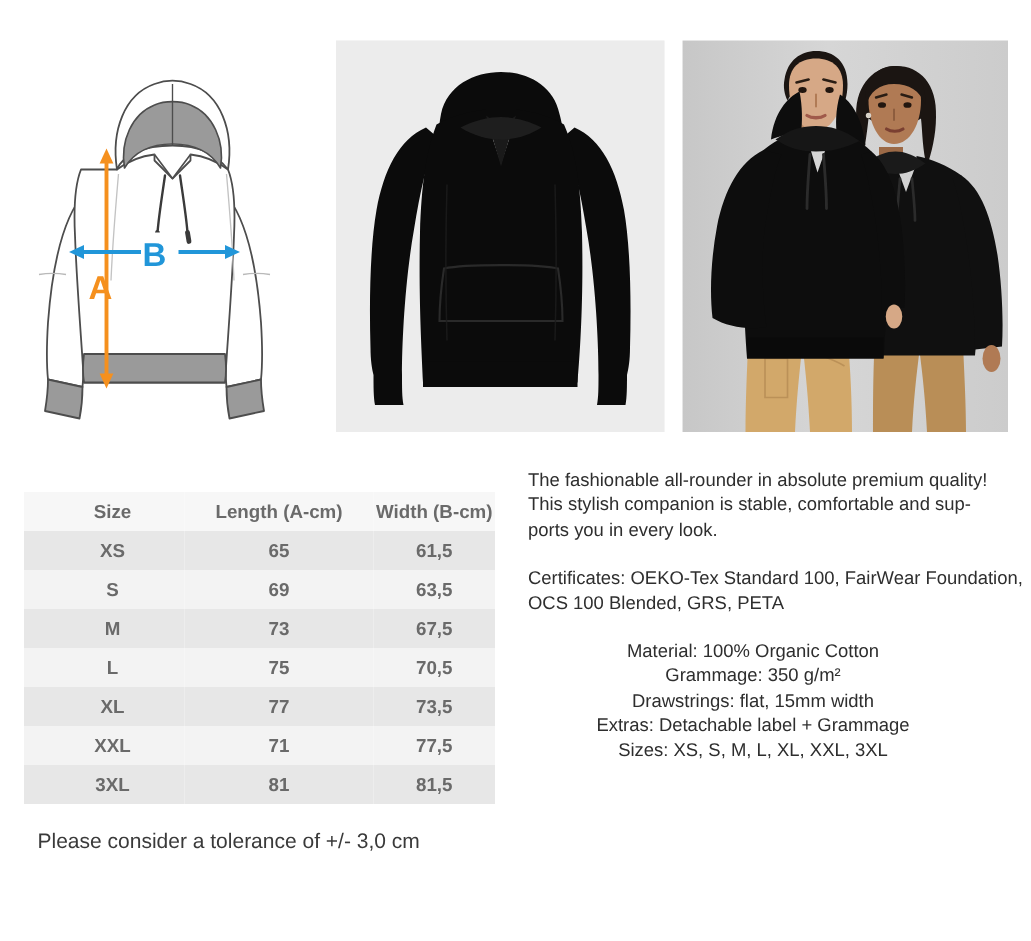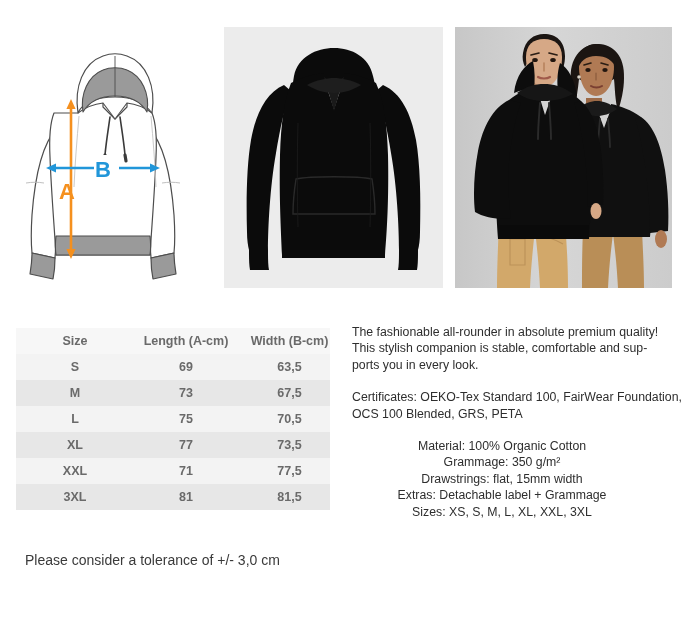--- a/index.html
+++ b/index.html
@@ -71,21 +71,21 @@
     top: 552px;
     font-size: 14px;
     color: #3a3a3a;
     white-space: nowrap;
   }
 
   
   .desc-col {
     position: absolute;
     left: 352px;
-    top: 324px;
+    top: 312px;
     width: 300px;
     font-size: 12.3px;
     line-height: 16.4px;
     color: #2e2e2e;
   }
   .desc-block { margin: 0 0 16px 0; }
   .desc-block:last-child { margin-bottom: 0; text-align: center; }
   .desc-line { display: block; white-space: nowrap; }
 </style>
 </head>
@@ -279,20 +279,25 @@
 
 <table class="size-table">
   <thead>
     <tr class="row-head">
       <th class="col-size">Size</th>
       <th class="col-length">Length (A-cm)</th>
       <th class="col-width">Width (B-cm)</th>
     </tr>
   </thead>
   <tbody>
+    <tr class="row-dark">
+      <td class="col-size">XS</td>
+      <td class="col-length">65</td>
+      <td class="col-width">61,5</td>
+    </tr>
     <tr class="row-lite">
       <td class="col-size">S</td>
       <td class="col-length">69</td>
       <td class="col-width">63,5</td>
     </tr>
     <tr class="row-dark">
       <td class="col-size">M</td>
       <td class="col-length">73</td>
       <td class="col-width">67,5</td>
     </tr>

